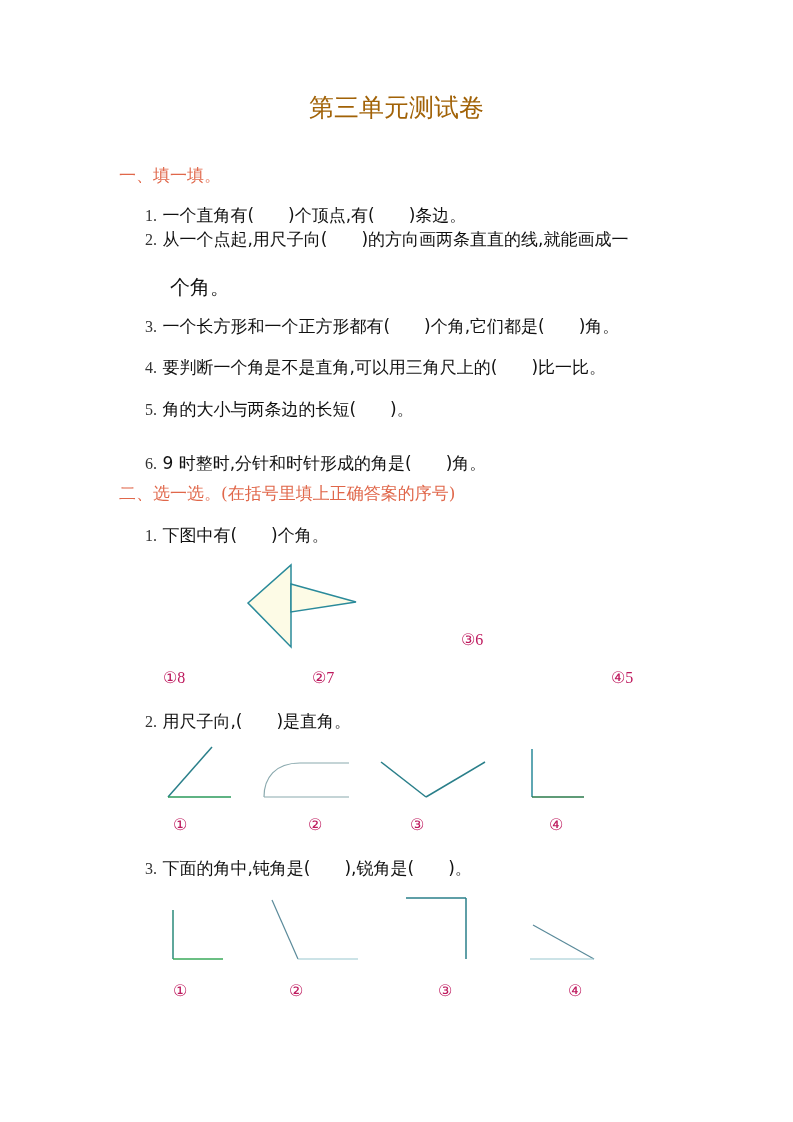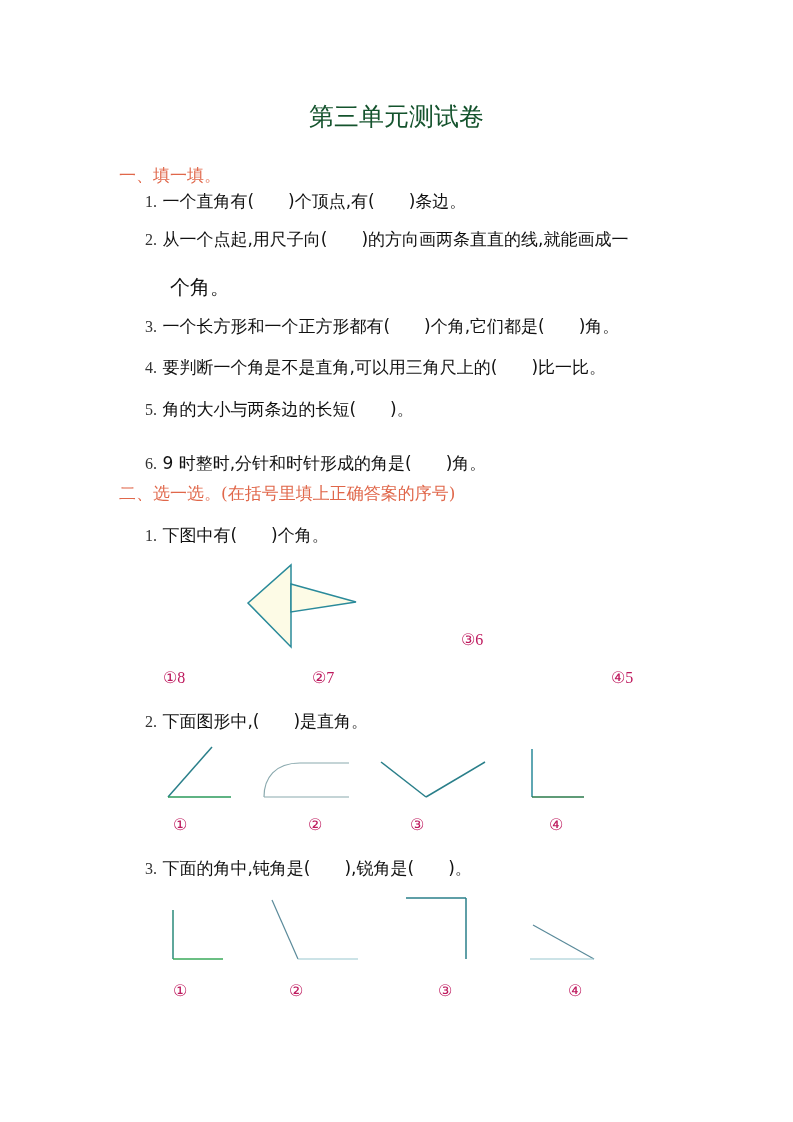--- a/index.html
+++ b/index.html
@@ -1,36 +1,36 @@
 <!DOCTYPE html>
 <html><head>
   <meta charset="utf-8">
   <style>
     html, body { margin: 0; padding: 0; background: #ffffff; }
     body { width: 793px; height: 1122px; position: relative; overflow: hidden;
            font-family: "DejaVu Sans", "Liberation Sans", sans-serif; color: #111; }
     .abs { position: absolute; white-space: nowrap; }
-    .title { left: 0; width: 793px; top: 100px; text-align: center;
-             font-family: "DejaVu Serif", "Liberation Serif", serif; font-size: 25px; color: #14532d; }
+    .title { left: 0; width: 793px; top: 91px; text-align: center;
+             font-family: "DejaVu Serif", "Liberation Serif", serif; font-size: 25px; color: #a16207; }
     .section { font-family: "DejaVu Serif", "Liberation Serif", serif; font-size: 17px; color: #e0674a; left: 119px; }
     .q { font-size: 17px; left: 145px; color: #111; }
     .q .num { font-family: "Liberation Serif", serif; font-size: 16px; color: #333; }
     .q .blank { display: inline-block; width: 34px; }
     .cont { font-size: 20px; left: 170px; }
     .opt { font-family: "Liberation Serif", "DejaVu Serif", serif; font-size: 16px; color: #be185d; }
     svg.fig { position: absolute; overflow: visible; }
   </style>
 </head>
 <body>
 
 <div class="abs title">第三单元测试卷</div>
 
 <div class="abs section" style="top:164px;">一、填一填。</div>
 
-<div class="abs q" style="top:190px;text-align:center;">
+<div class="abs q" style="top:204px;text-align:center;">
   <span class="num">1.</span>
   <span>一个直角有(</span><span class="blank"></span><span>)个顶点,有(</span><span class="blank"></span><span>)条边。</span>
 </div>
 
 <div class="abs q" style="top:228px;">
   <span class="num">2.</span>
   <span>从一个点起,用尺子向(</span><span class="blank"></span><span>)的方向画两条直直的线,就能画成一</span>
 </div>
 <div class="abs cont" style="top:274px;">个角。</div>
 
@@ -66,21 +66,21 @@
   <polygon points="51,24 116,42 51,52" fill="#fdfbe6" stroke="#2a8a9a" stroke-width="1.5"></polygon>
 </svg>
 
 <div class="abs opt" style="left:163px; top:668px;">①8</div>
 <div class="abs opt" style="left:312px; top:668px;">②7</div>
 <div class="abs opt" style="left:461px; top:630px;">③6</div>
 <div class="abs opt" style="left:611px; top:668px;">④5</div>
 
 <div class="abs q" style="top:710px;">
   <span class="num">2.</span>
-  <span>下面图形中,(</span><span class="blank"></span><span>)是直角。</span>
+  <span>用尺子向,(</span><span class="blank"></span><span>)是直角。</span>
 </div>
 
 <svg class="fig" style="left:0; top:0;" width="793" height="1122">
 
   <g>
     <line x1="168" y1="797" x2="212" y2="747" stroke="#2a7f8a" stroke-width="1.5"></line>
     <line x1="168" y1="797" x2="231" y2="797" stroke="#2a9a5a" stroke-width="1.5"></line>
   </g>
 
   <g>

